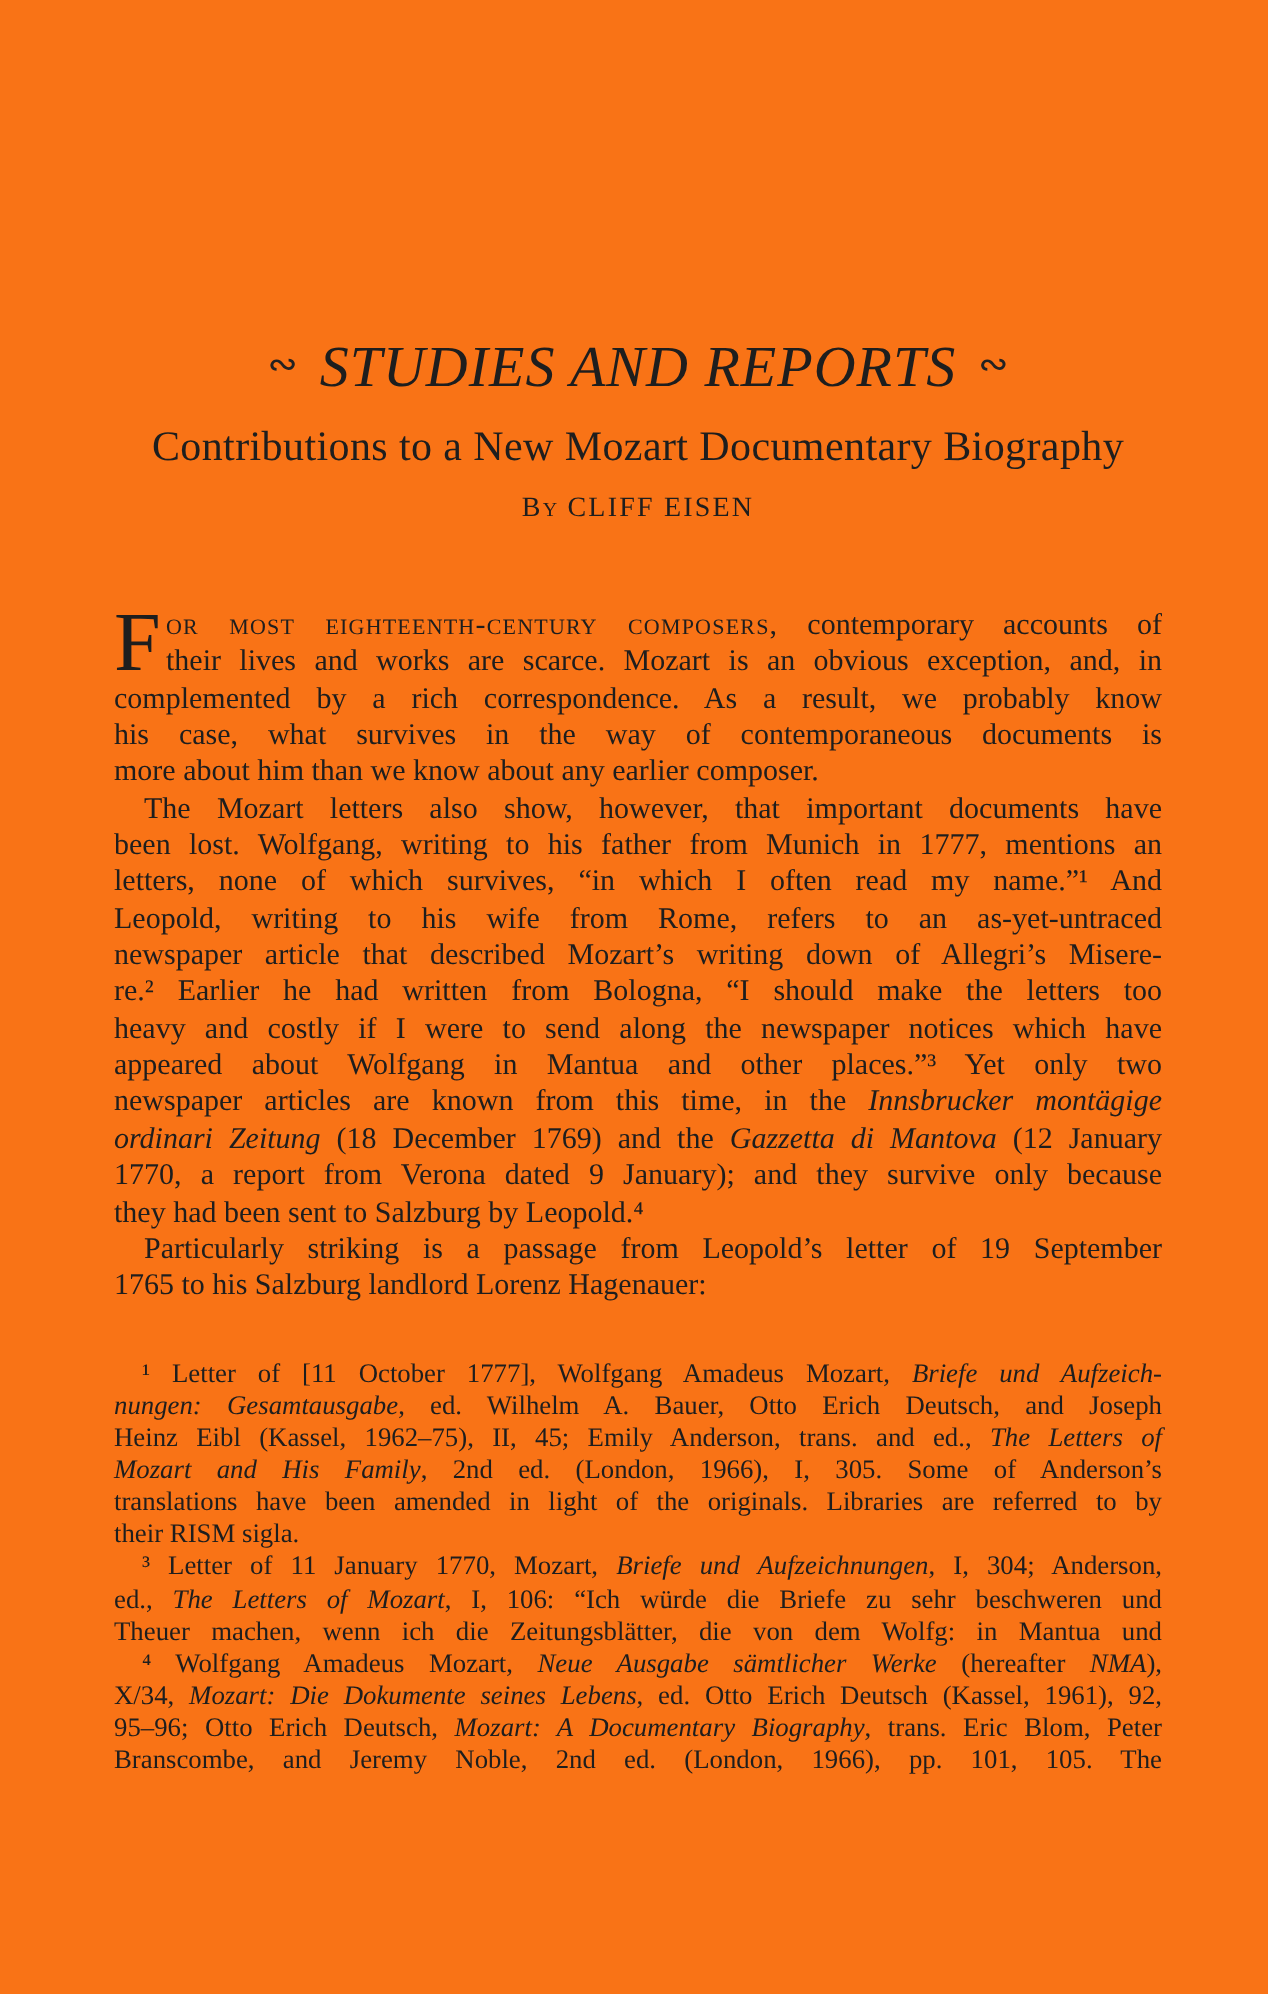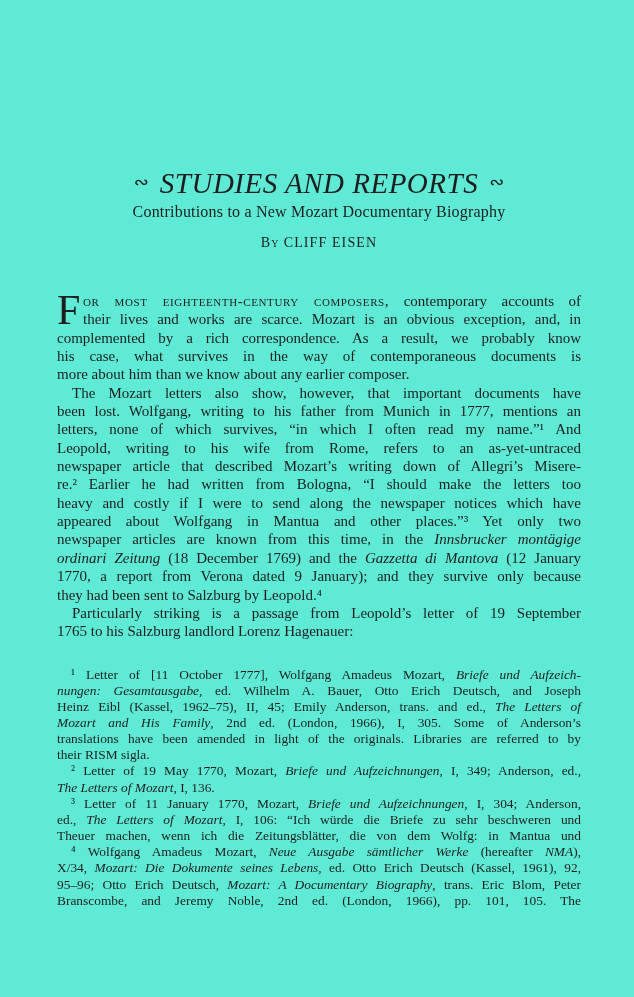--- a/index.html
+++ b/index.html
@@ -1,20 +1,20 @@
 <!DOCTYPE html>
 <html><head>
 <meta charset="utf-8">
 <style>
   html, body { margin: 0; padding: 0; background: #ffffff; }
   .page {
     position: relative;
     width: 634px;
     height: 997px;
-    background: #5eead4;
+    background: #f97316;
     color: #1e1e1e;
     font-family: "Liberation Serif", "DejaVu Serif", serif;
     overflow: hidden;
     box-sizing: border-box;
   }
   .content {
     position: absolute;
     left: 57px;
     top: 0;
     width: 524px;
@@ -31,23 +31,23 @@
   }
   .fleuron {
     font-style: normal;
     font-size: 18px;
     vertical-align: 5px;
     letter-spacing: 0;
     margin: 0 11px;
     color: #222;
   }
   .subtitle {
-    margin-top: 1px;
+    margin-top: 12px;
     text-align: center;
-    font-size: 16px;
+    font-size: 21px;
     line-height: 25px;
     letter-spacing: 0.2px;
   }
   .byline {
     margin-top: 9px;
     text-align: center;
     font-size: 14px;
     line-height: 19px;
     letter-spacing: 1.1px;
   }
@@ -131,24 +131,20 @@
     <div class="footnotes">
         <div class="para">
           <div class="line indent">¹ Letter of [11 October 1777], Wolfgang Amadeus Mozart, <i>Briefe und Aufzeich-</i></div>
           <div class="line"><i>nungen: Gesamtausgabe</i>, ed. Wilhelm A. Bauer, Otto Erich Deutsch, and Joseph</div>
           <div class="line">Heinz Eibl (Kassel, 1962–75), II, 45; Emily Anderson, trans. and ed., <i>The Letters of</i></div>
           <div class="line"><i>Mozart and His Family</i>, 2nd ed. (London, 1966), I, 305. Some of Anderson’s</div>
           <div class="line">translations have been amended in light of the originals. Libraries are referred to by</div>
           <div class="line lastline">their RISM sigla.</div>
         </div>
         <div class="para">
-          <div class="line indent">² Letter of 19 May 1770, Mozart, <i>Briefe und Aufzeichnungen</i>, I, 349; Anderson, ed.,</div>
-          <div class="line lastline"><i>The Letters of Mozart</i>, I, 136.</div>
-        </div>
-        <div class="para">
           <div class="line indent">³ Letter of 11 January 1770, Mozart, <i>Briefe und Aufzeichnungen</i>, I, 304; Anderson,</div>
           <div class="line">ed., <i>The Letters of Mozart</i>, I, 106: “Ich würde die Briefe zu sehr beschweren und</div>
           <div class="line">Theuer machen, wenn ich die Zeitungsblätter, die von dem Wolfg: in Mantua und</div>
         </div>
         <div class="para">
           <div class="line indent">⁴ Wolfgang Amadeus Mozart, <i>Neue Ausgabe sämtlicher Werke</i> (hereafter <i>NMA</i>),</div>
           <div class="line">X/34, <i>Mozart: Die Dokumente seines Lebens</i>, ed. Otto Erich Deutsch (Kassel, 1961), 92,</div>
           <div class="line">95–96; Otto Erich Deutsch, <i>Mozart: A Documentary Biography</i>, trans. Eric Blom, Peter</div>
           <div class="line">Branscombe, and Jeremy Noble, 2nd ed. (London, 1966), pp. 101, 105. The</div>
         </div>

